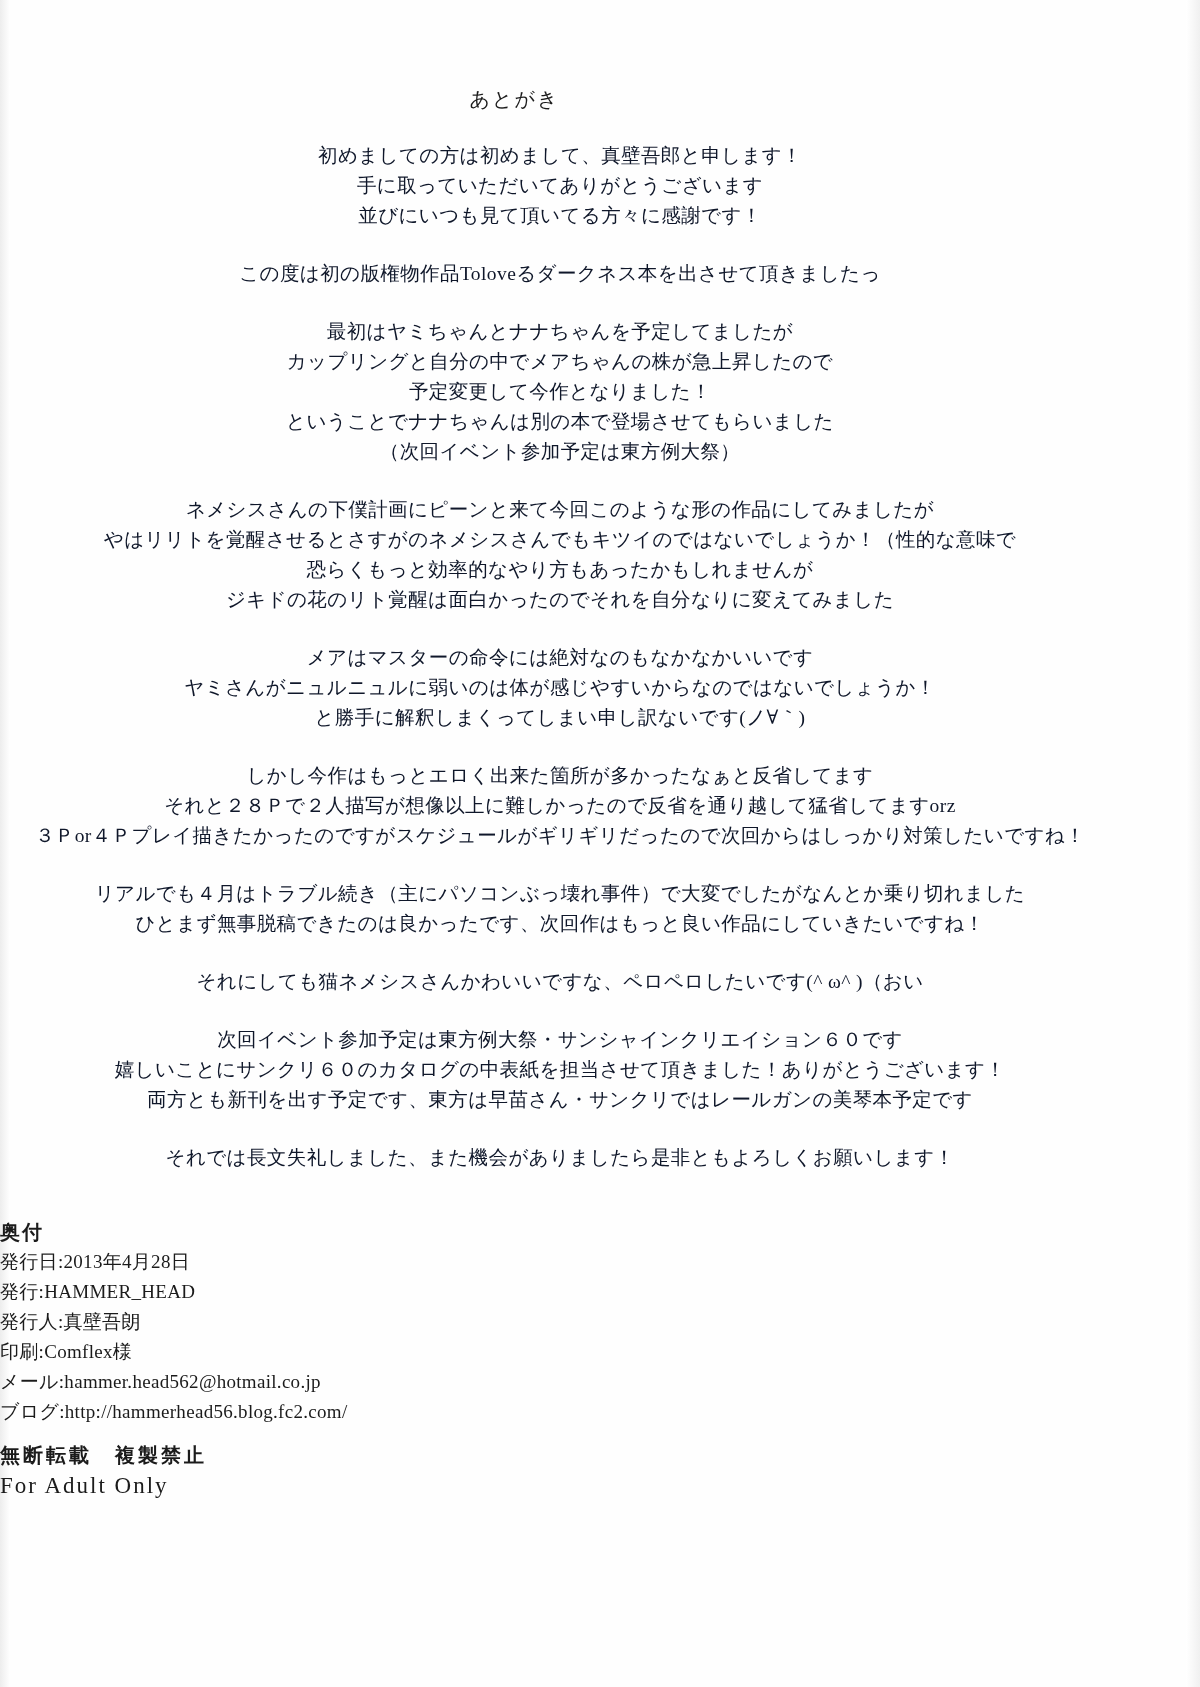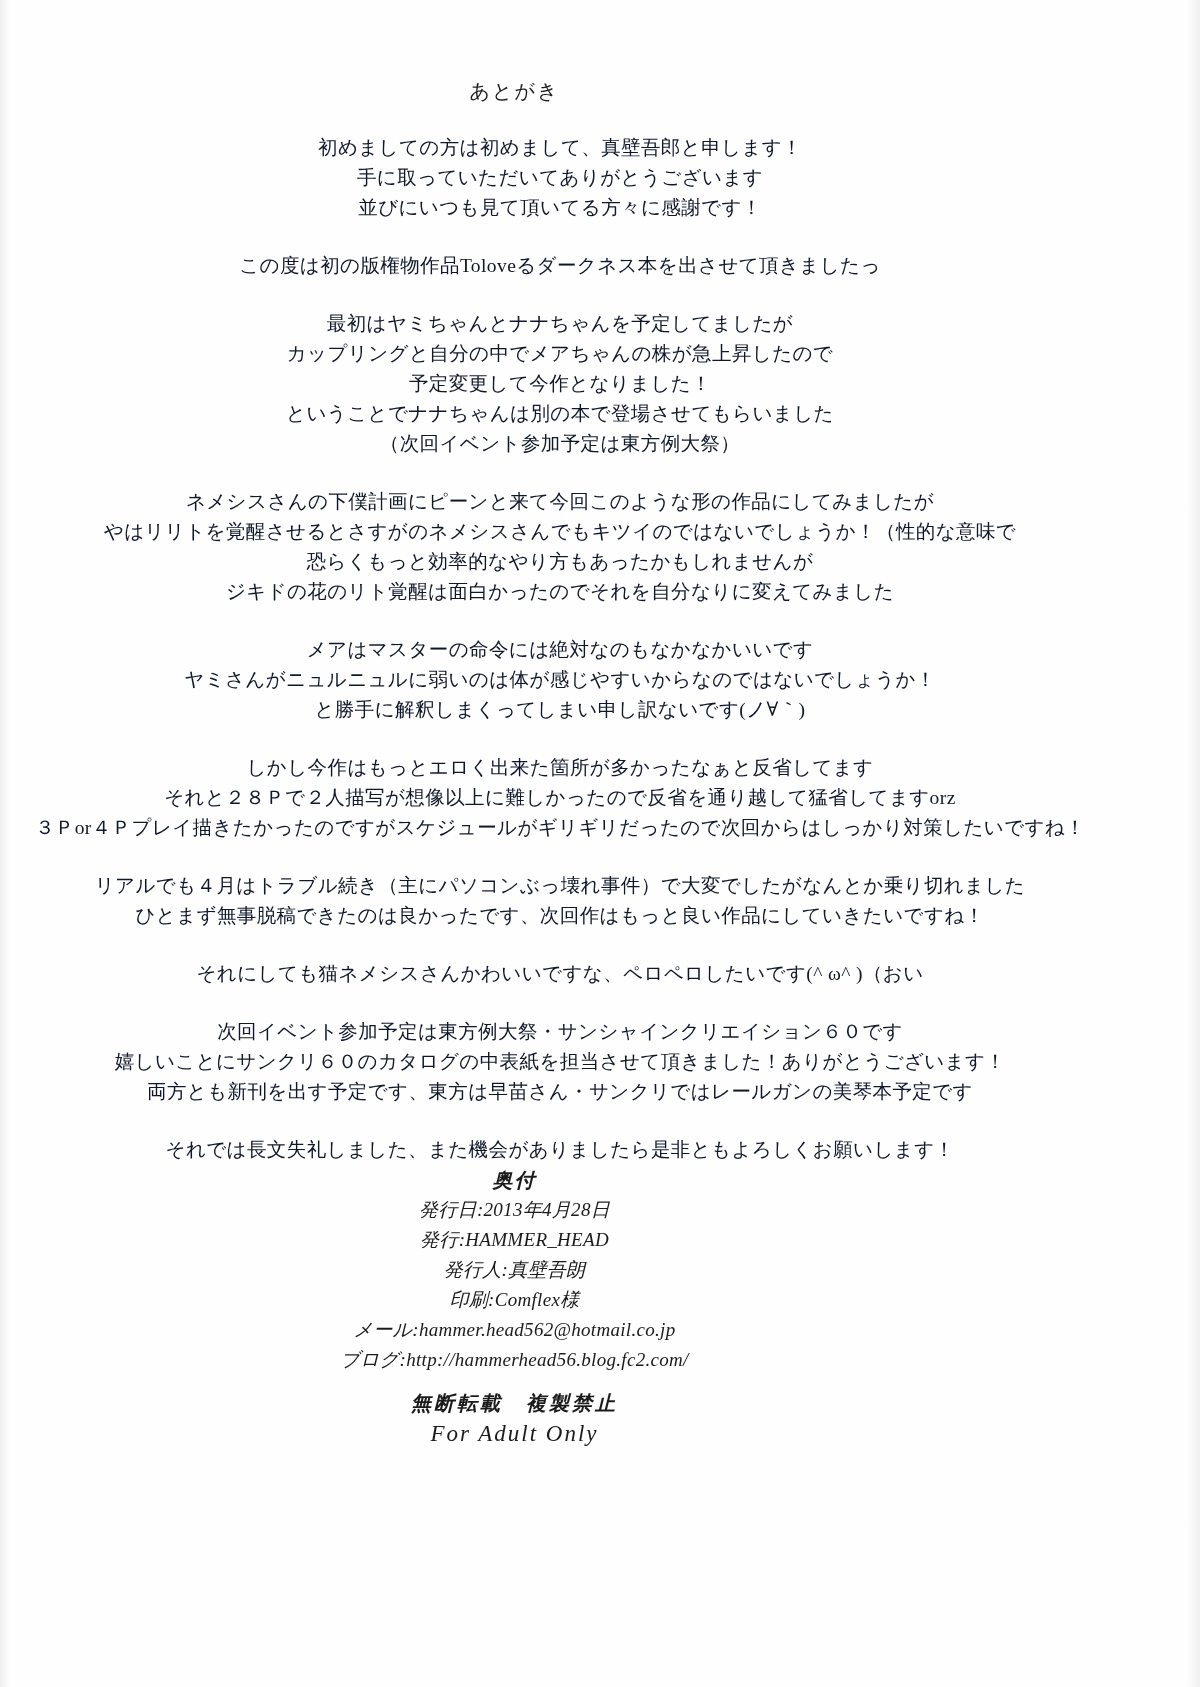--- a/index.html
+++ b/index.html
@@ -34,21 +34,21 @@
     position: absolute;
     right: 0;
     top: 0;
     width: 14px;
     height: 1687px;
     background: linear-gradient(to left, #f0f0f0, #ffffff);
   }
   .content {
     position: absolute;
     left: 0;
-    top: 0;
+    top: 8px;
     width: 1029px;
   }
   .afterword-title {
     text-align: center;
     font-size: 20px;
     letter-spacing: 2px;
     margin-top: 78px;
     color: #1b1b1b;
   }
   .para {
@@ -59,22 +59,22 @@
   .para .line {
     font-size: 19.5px;
     line-height: 30px;
     letter-spacing: 0.4px;
     white-space: nowrap;
     color: #0f172a;
   }
   .gap-lg { height: 28px; }
 
   .colophon {
-    text-align: center;
-    font-style: italic;
+    margin-top: 44px;
+    text-align: left;
   }
   .colophon .c-title {
     font-size: 20px;
     letter-spacing: 2px;
     line-height: 30px;
     font-weight: 600;
   }
   .colophon .c-line {
     font-size: 19px;
     line-height: 30px;

